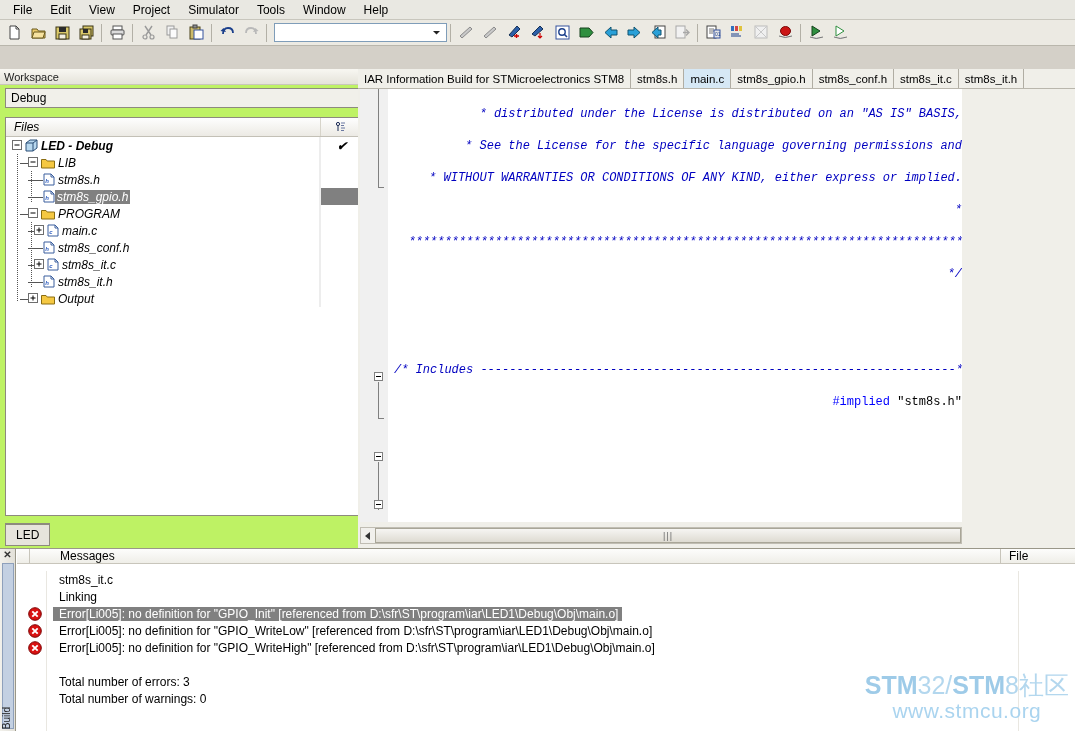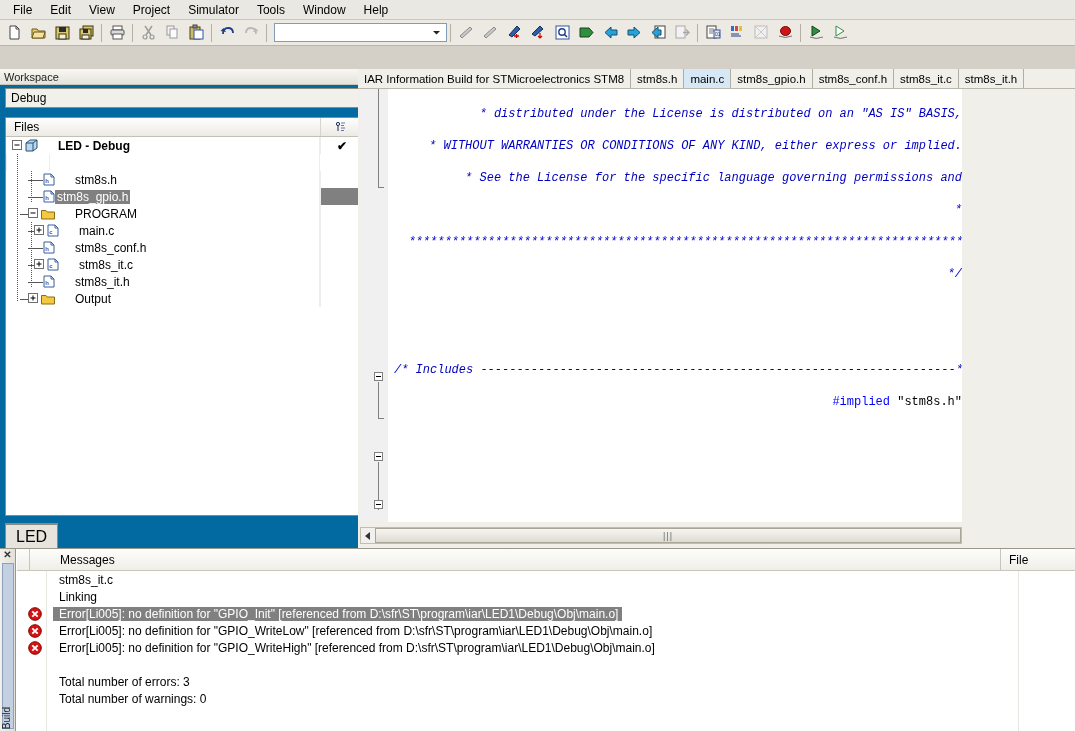--- a/index.html
+++ b/index.html
@@ -65,21 +65,21 @@
 
   
   .main {
     position: absolute; left: 0; top: 69px; right: 0; bottom: 183px;
     background: #d4d0c8;
   }
 
   
   .workspace {
     position: absolute; left: 0; top: 0; width: 413px; bottom: 0;
-    background: #0369a1;
+    background: #bef264;
     border-right: 1px solid #9a9789;
   }
   .ws-title {
     height: 16px; background: linear-gradient(to bottom,#f8f7f2,#e5e3da);
     display: flex; align-items: center; padding: 0 4px;
     font-size: 11px; color: #222; border-bottom: 1px solid #c9c6bb;
   }
   .ws-title .lbl { flex: 1; }
   .ws-close {
     width: 13px; height: 13px; display:flex;align-items:center;justify-content:center;
@@ -87,21 +87,21 @@
   }
   .ws-combo {
     margin: 3px 5px; height: 20px; background: #f1f0ea;
     border: 1px solid #8d8a7e;
     display: flex; align-items: center; padding-left: 5px;
     font-size: 12px; position: relative;
   }
   .ws-combo .arrow { position: absolute; right: 4px; top: 0; bottom:0; display:flex;align-items:center;}
   .tree-wrap {
     position: absolute; left: 5px; right: 5px; top: 48px; bottom: 32px;
-    background: #fff; border: 1px solid #8d8a7e; overflow: hidden;
+    background: #fff; border: 1px solid #8d8a7e; overflow: hidden; font-style: italic;
   }
   .tree-head {
     height: 19px; background: linear-gradient(to bottom,#fefefe,#eceae4);
     border-bottom: 1px solid #c3c0b6; display: flex; align-items: center;
     font-size: 12px;
   }
   .tree-head .col-files { flex: 1; padding-left: 8px; }
   .tree-head .col-ico {
     width: 43px; border-left: 1px solid #d7d4ca; height: 100%;
     display: flex; align-items: center; justify-content: center;
@@ -112,32 +112,32 @@
     font-size: 12px; position: relative; white-space: nowrap;
   }
   .row .namecell { flex: 1; display: flex; align-items: center; height: 100%; }
   .row .c1, .row .c2 {
     width: 43px; height: 100%; border-left: 1px solid #ededed;
     display: flex; align-items: center; justify-content: center;
   }
   .row.sel .namecell > .lbl { background: #808080; color: #fff; padding: 0 2px; }
   .row.sel .c1, .row.sel .c2 { background: #808080; }
   .row.sel { background: transparent; }
-  .row .lbl { padding-left: 20px; }
+  .row .lbl { padding-left: 3px; }
   .bold { font-weight: bold; }
   
   .grid-lines { position: absolute; right: 0; top: 0; bottom: 0; width: 87px; display:flex; }
   .grid-lines div { width: 43px; border-left: 1px solid #ededed; height: 100%; }
 
   .ws-tabs {
     position: absolute; left: 5px; bottom: 3px; height: 22px;
     display: flex; align-items: flex-start;
   }
   .ws-tab {
-    padding: 3px 10px; font-size: 16px;
+    padding: 3px 10px; font-size: 12px;
     background: #e6e4dc; border: 1px solid #8d8a7e; border-top: 2px solid #8d8a7e;
   }
 
   
   .editor {
     position: absolute; left: 358px; top: 0; right: 0; bottom: 0;
     background: #f4f3ef;
   }
   .ed-tabs {
     height: 20px; background: #f0efe9; border-bottom: 1px solid #b9b6ac;
@@ -214,21 +214,21 @@
   .build-side .tabstrip {
     position: absolute; left: 2px; top: 14px; bottom: 2px; width: 12px;
     background: #c3d0e2; border: 1px solid #8ea0bb;
   }
   .build-side .vtext {
     position: absolute; bottom: 2px; left: 1px;
     writing-mode: vertical-rl; transform: rotate(180deg);
     font-size: 10px; color: #222;
   }
   .msg-head {
-    position: absolute; left: 17px; right: 0; top: 0; height: 22px;
+    position: absolute; left: 17px; right: 0; top: 0; height: 15px;
     background: linear-gradient(to bottom,#fdfdfc,#efeee8);
     border-bottom: 1px solid #c8c5bb;
     display: flex; align-items: center; font-size: 12px;
   }
   .msg-head .h-msg { flex: 1; padding-left: 30px; border-left: 1px solid #c8c5bb;
                      margin-left: 12px; height: 100%; display:flex; align-items:center;}
   .msg-head .h-file { width: 75px; border-left: 1px solid #c8c5bb; height: 100%;
                       display:flex; align-items:center; padding-left: 8px;}
   .msg-body {
     position: absolute; left: 17px; right: 0; top: 22px; bottom: 0;
@@ -508,20 +508,37 @@
               </span>
               <span class="lbl bold">LED - Debug</span>
             </div>
             <div class="c1">
               <span style="font-weight:bold">✔</span>
             </div>
             <div class="c2"></div>
           </div>
 
           <div class="row">
+            <div class="namecell">
+              <span style="width:14px"></span>
+              <span style="width:8px;display:inline-block;border-top:1px solid #555;height:1px;margin-top:1px"></span>
+              <span>
+                <svg width="11" height="11" viewBox="0 0 11 11">
+                    <rect x=".5" y=".5" width="9" height="9" fill="#fff" stroke="#6d6d6d"></rect>
+                    <path d="M2.5 5h5" stroke="#000"></path>
+                  </svg>
+              </span>
+              <span style="width:2px"></span>
+              <span>
+                <svg width="14" height="12" viewBox="0 0 14 12">
+                    <path d="M.5 2.5h4.5l1.2 1.5H13.5v7H.5z" fill="#f5c842" stroke="#8a6d12"></path>
+                  </svg>
+              </span>
+              <span class="lbl">LIB</span>
+            </div>
             <div class="c1"></div>
             <div class="c2"></div>
           </div>
 
           <div class="row">
             <div class="namecell">
               <span style="width:22px"></span>
               <span style="width:15px;display:inline-block;border-top:1px solid #555;height:1px;margin-top:1px"></span>
               <span>
                 <svg width="12" height="13" viewBox="0 0 12 13">
@@ -713,22 +730,22 @@
             <div class="fold-box" style="left:14px; top:283px;"></div>
             <div class="fold-line" style="left:18px; top:293px; height:36px;"></div>
             <div class="fold-end" style="left:18px; top:329px;"></div>
 
             <div class="fold-box" style="left:14px; top:363px;"></div>
             <div class="fold-line" style="left:18px; top:373px; height:48px;"></div>
             <div class="fold-box" style="left:14px; top:411px;"></div>
           </div>
           <div class="code-text">
 <div class="ln"><span class="cmt">  * distributed under the License is distributed on an "AS IS" BASIS,</span></div>
+<div class="ln"><span class="cmt">  * See the License for the specific language governing permissions and</span></div>
 <div class="ln"><span class="cmt">  * WITHOUT WARRANTIES OR CONDITIONS OF ANY KIND, either express or implied.</span></div>
-<div class="ln"><span class="cmt">  * See the License for the specific language governing permissions and</span></div>
 <div class="ln"><span class="cmt">  *</span></div>
 <div class="ln"><span class="cmt">  ******************************************************************************</span></div>
 <div class="ln"><span class="cmt">  */</span></div>
 <div class="ln">&nbsp;</div>
 <div class="ln">&nbsp;</div>
 <div class="ln"><span class="cmt">/* Includes ------------------------------------------------------------------*/</span></div>
 <div class="ln"><span class="pre">#implied</span><span class="str"> "stm8s.h"</span></div>
 <div class="ln">&nbsp;</div>
 <div class="ln">&nbsp;</div>
 
@@ -822,15 +839,17 @@
         <span class="ic"></span>
         <span class="tx">Total number of errors: 3</span>
       </div>
       <div class="msg-row">
         <span class="ic"></span>
         <span class="tx">Total number of warnings: 0</span>
       </div>
     </div>
 
     <div class="watermark">
+      <div class="wm1"><span>STM</span><span class="light">32/</span><span>STM</span><span class="light">8社区</span></div>
+      <div class="wm2">www.stmcu.org</div>
     </div>
   </div>
 </div>
 
 </body></html>

